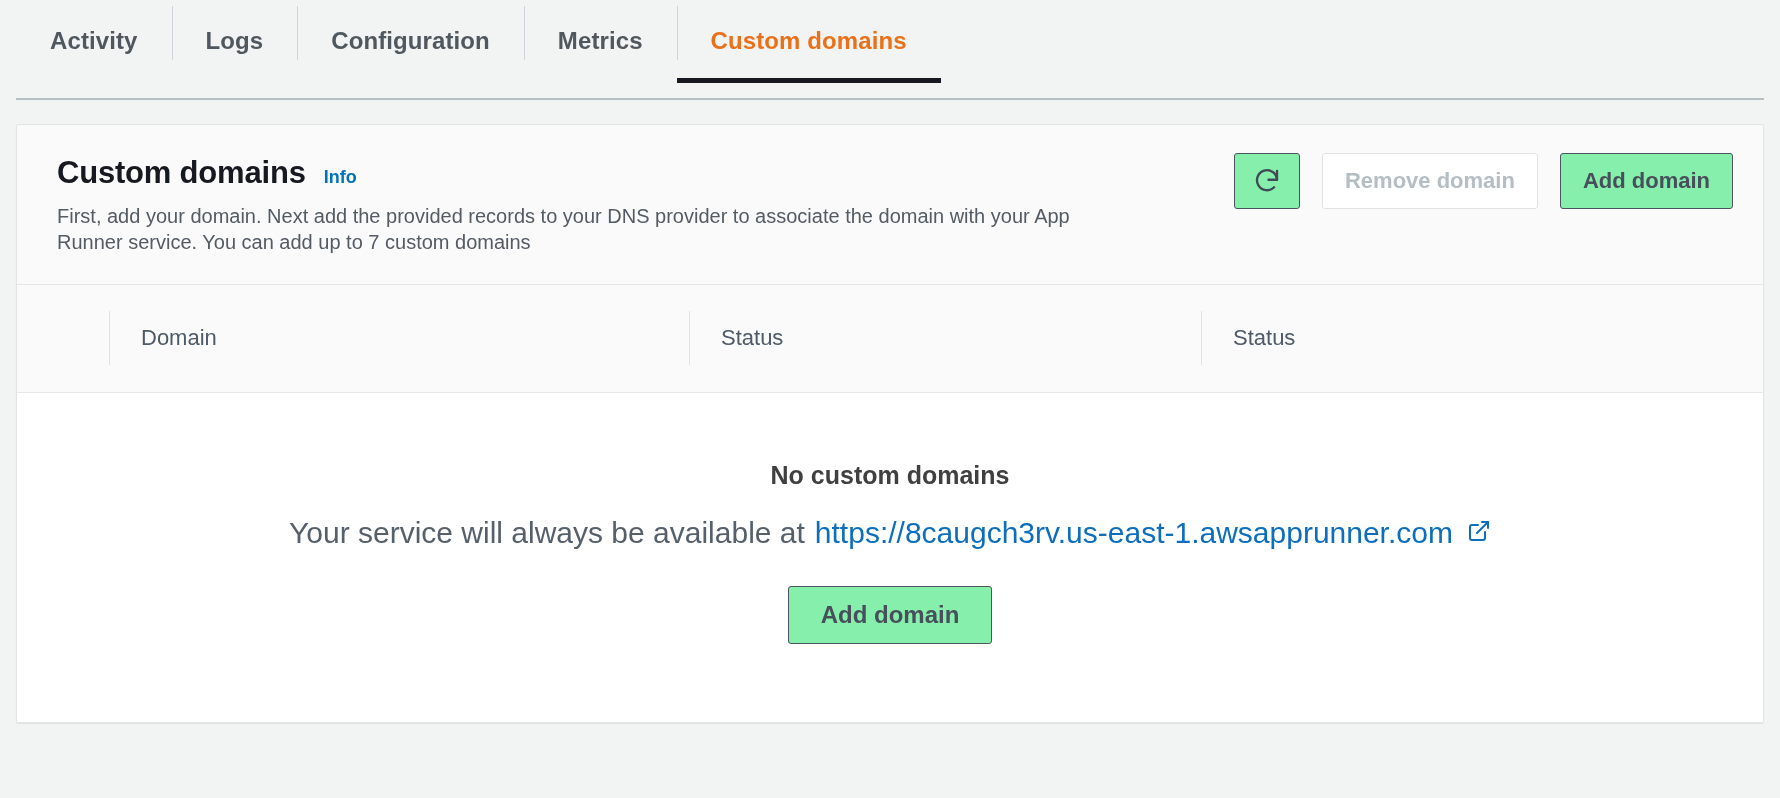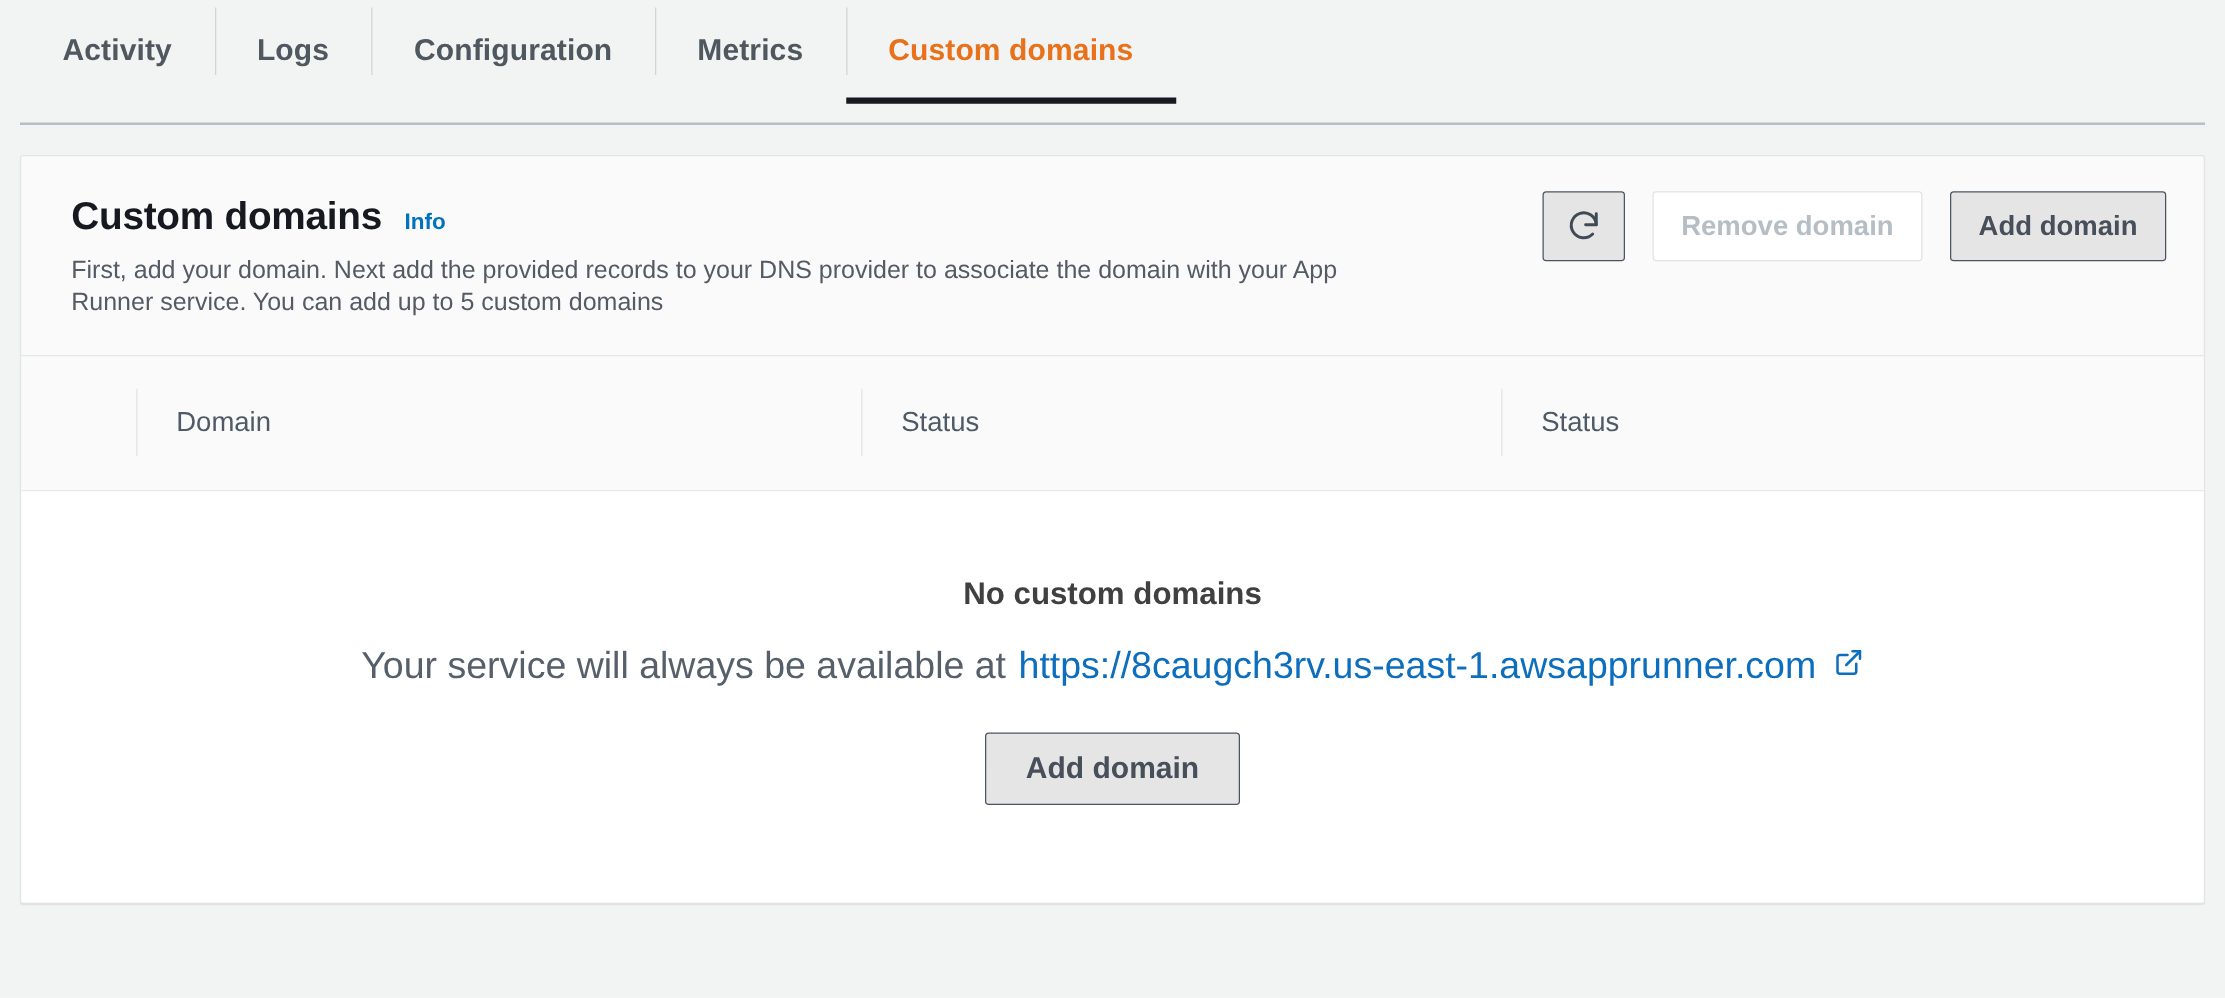--- a/index.html
+++ b/index.html
@@ -133,21 +133,21 @@
     align-items: flex-start;
     gap: 22px;
     flex-shrink: 0;
     padding-top: 2px;
   }
   .btn {
     font-family: "Liberation Sans", sans-serif;
     font-size: 22px;
     font-weight: bold;
     color: #474f5a;
-    background: #e5e5e5;
+    background: #86efac;
     border: 1.6px solid #4a5561;
     border-radius: 3px;
     height: 56px;
     padding: 0 22px;
     display: inline-flex;
     align-items: center;
     justify-content: center;
     cursor: pointer;
     white-space: nowrap;
   }
@@ -264,21 +264,21 @@
   </div>
 
   <div class="card">
 
     <div class="card-header">
       <div class="card-header-left">
         <div class="title-row">
           <h1 class="card-title">Custom domains</h1>
           <a class="info-link">Info</a>
         </div>
-        <div class="card-desc">First, add your domain. Next add the provided records to your DNS provider to associate the domain with your App Runner service. You can add up to 5 custom domains</div>
+        <div class="card-desc">First, add your domain. Next add the provided records to your DNS provider to associate the domain with your App Runner service. You can add up to 7 custom domains</div>
       </div>
 
       <div class="header-actions">
         <button class="btn btn-icon">
           <span>
             <svg class="refresh-svg" width="30" height="30" viewBox="0 0 24 24" fill="none" stroke="#3f4a56" stroke-width="1.9" stroke-linecap="round" stroke-linejoin="round">
               <path d="M20 11a8 8 0 1 0-2.3 6"></path>
               <polyline points="20 4 20 11 13.2 11"></polyline>
             </svg>
           </span>

